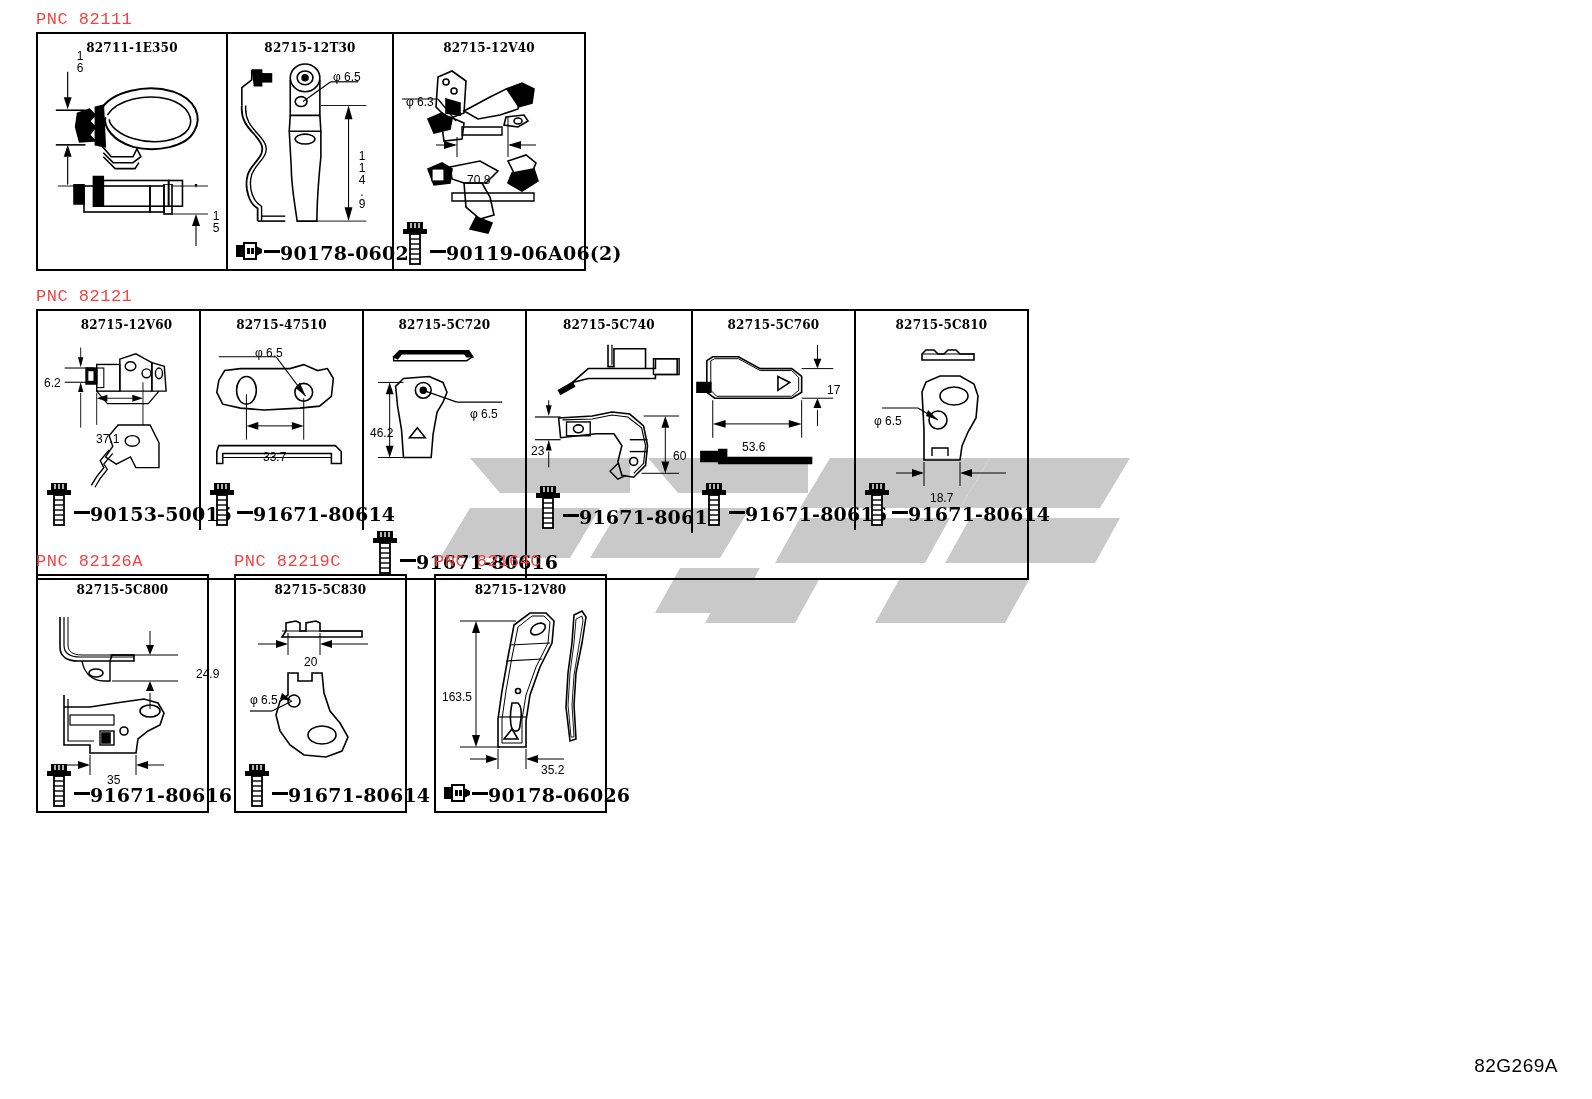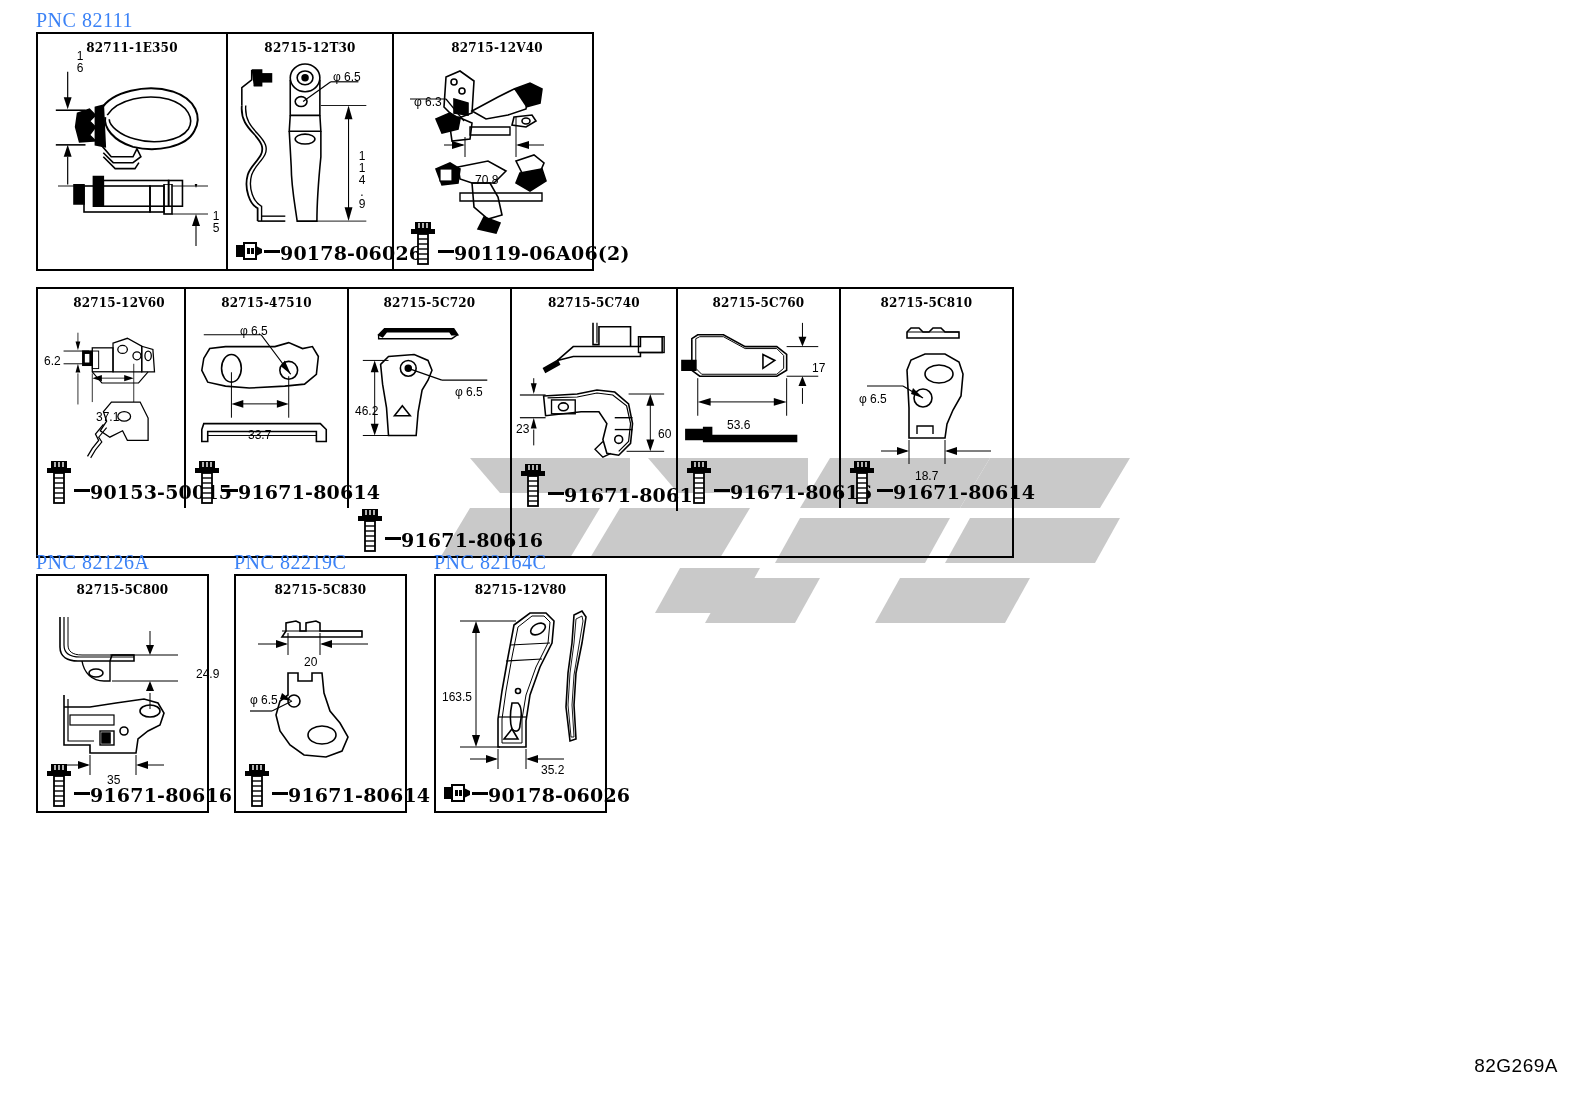--- a/index.html
+++ b/index.html
@@ -30,25 +30,25 @@
     pointer-events: none;
     z-index: 0;
   }
 
   
   .pnc-group {
     position: absolute;
     z-index: 2;
   }
   .pnc-label {
-    font-family: Liberation Serif, serif;
-    font-size: 20px;
+    font-family: Liberation Mono, monospace;
+    font-size: 17px;
     letter-spacing: 0.5px;
     line-height: 20px;
-    color: #3b82f6;
+    color: #ef4444;
     margin-bottom: 2px;
     white-space: nowrap;
   }
   .pnc-row {
     display: flex;
     border: 2px solid #000;
     background: transparent;
     box-sizing: border-box;
   }
   .part-cell {
@@ -248,21 +248,21 @@
               <rect x="13" y="7" width="3" height="6" fill="#000"></rect>
               <rect x="17" y="7" width="3" height="6" fill="#000"></rect>
               <path d="M22,5 L28,8 L28,12 L22,15 Z" fill="#000"></path>
             </svg>
           </span>
           <span class="fastener-dash"></span>
           <span class="fastener-number">90178-06026</span>
         </div>
       </div>
 
-      <div class="part-cell" style="width:190px; height:235px;margin-left:8px;">
+      <div class="part-cell" style="width:190px; height:235px;">
         <div class="part-number">82715-12V40</div>
         <div class="art" style="height:180px;">
           <svg viewBox="0 0 190 180" xmlns="http://www.w3.org/2000/svg" fill="none" stroke="#000" stroke-width="1.6">
 
             <path d="M44,20 L58,14 L72,24 L70,56 L54,62 L42,50 Z"></path>
             <circle cx="52" cy="25" r="3"></circle>
             <circle cx="60" cy="34" r="3"></circle>
             <path d="M52,42 L66,46 L66,58 L52,56 Z" fill="#000" stroke="#000"></path>
             <path d="M70,54 L96,40 L112,32 L126,36 L124,52 L106,58 L84,62 Z" stroke-width="1.6"></path>
             <path d="M112,32 L128,26 L140,32 L138,46 L124,50" fill="#000" stroke="#000"></path>
@@ -312,23 +312,24 @@
           </span>
           <span class="fastener-dash"></span>
           <span class="fastener-number">90119-06A06(2)</span>
         </div>
       </div>
 
     </div>
   </div>
 
   <div class="pnc-group" style="left:36px; top:287px;">
+    <div class="pnc-label">PNC 82121</div>
     <div class="pnc-row">
 
-      <div class="part-cell" style="width:148px; height:219px;padding-left:16px;">
+      <div class="part-cell" style="width:163px; height:219px;padding-left:16px;">
         <div class="part-number">82715-12V60</div>
         <div class="art" style="height:165px;">
           <svg viewBox="0 0 163 165" xmlns="http://www.w3.org/2000/svg" fill="none" stroke="#000" stroke-width="1.6">
 
             <line x1="30" y1="5" x2="30" y2="24" stroke-width="1.0"></line>
             <polygon points="30,27 27,16 33,16" fill="#000" stroke="none"></polygon>
             <line x1="12" y1="28" x2="44" y2="28" stroke-width="1.2"></line>
             <line x1="12" y1="44" x2="44" y2="44" stroke-width="1.2"></line>
             <polygon points="30,44 27,55 33,55" fill="#000" stroke="none"></polygon>
             <line x1="30" y1="56" x2="30" y2="95" stroke-width="1.0"></line>

